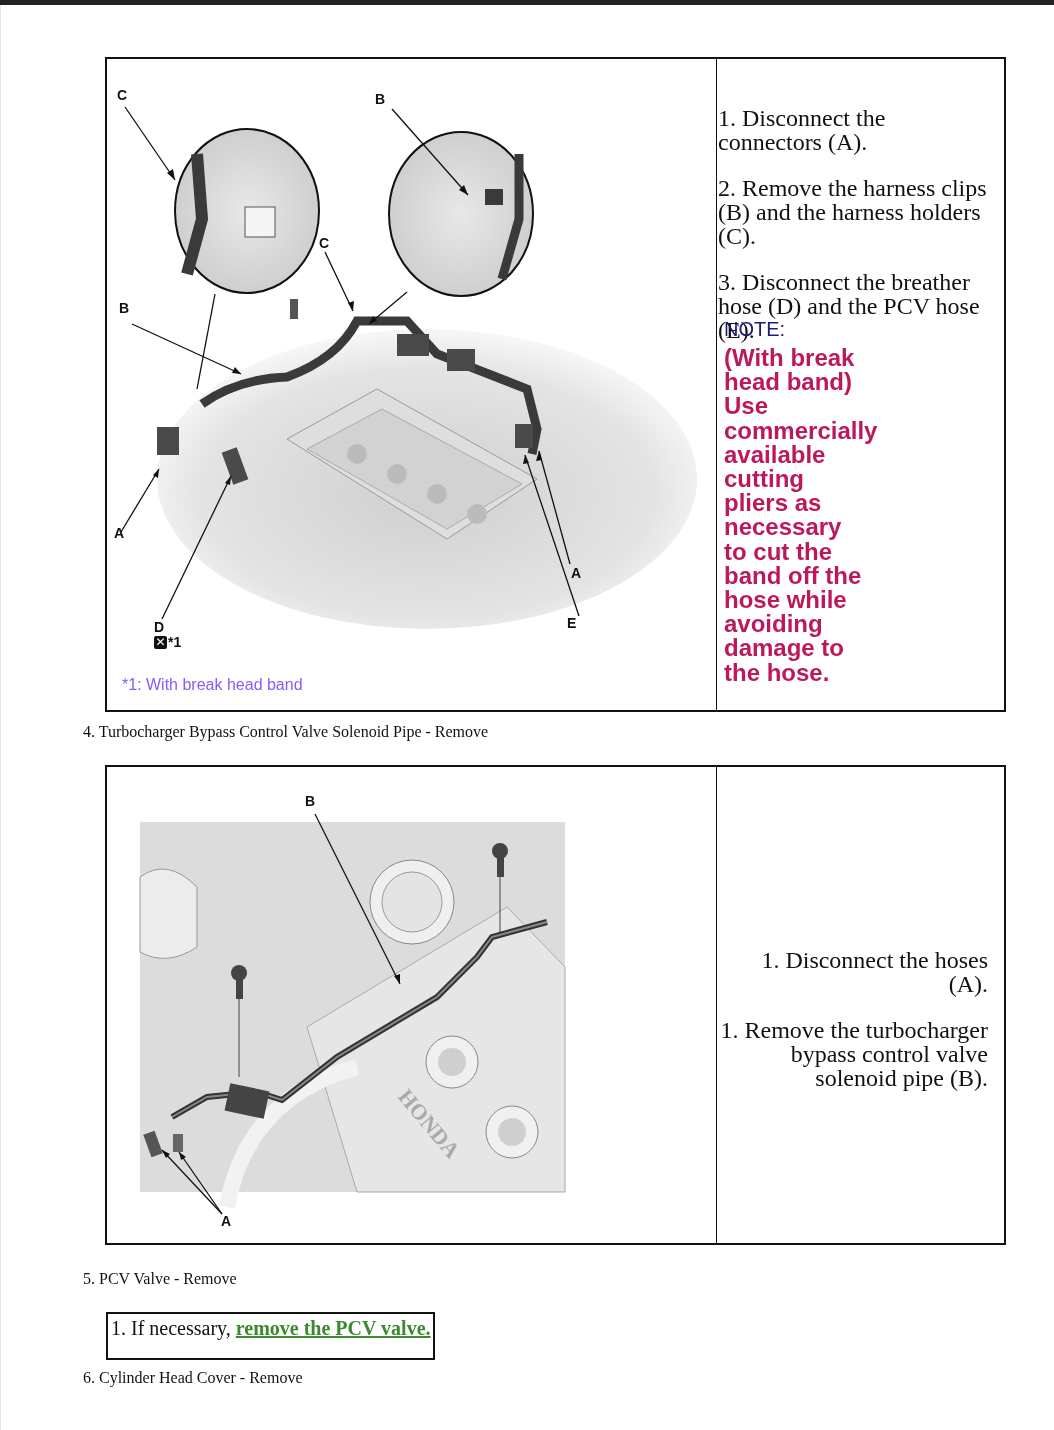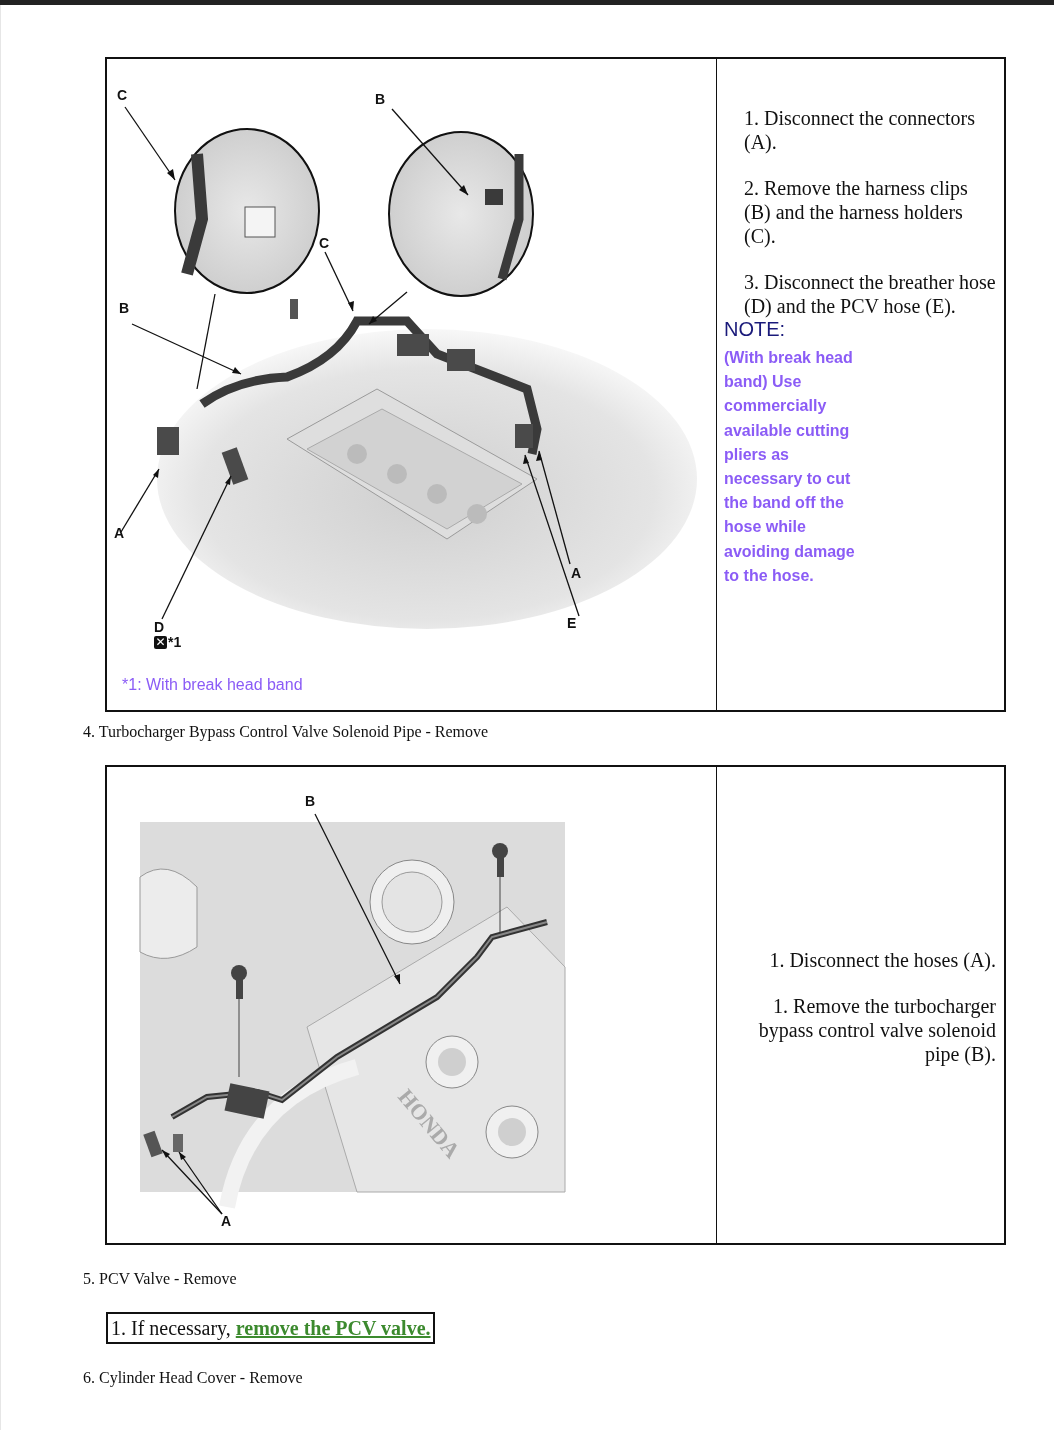--- a/index.html
+++ b/index.html
@@ -13,38 +13,38 @@
   .proc-table {
     position: absolute; left: 105px; width: 901px;
     border: 2px solid #111; box-sizing: border-box; display: flex;
   }
   .proc-table .fig-cell { width: 610px; border-right: 1px solid #111; position: relative; box-sizing: border-box; }
   .proc-table .text-cell { flex: 1; position: relative; box-sizing: border-box; padding: 0 6px 0 1px; }
 
   #t1 { top: 57px; height: 655px; }
   #t2 { top: 765px; height: 480px; }
 
-  .step { font-size: 20px; line-height: 24px; margin: 0 0 22px 0; padding-left: 26px; }
+  .step { font-size: 24px; line-height: 24px; margin: 0 8px 22px 0; }
   #t1 .text-cell .steps { position: absolute; top: 47px; left: 1px; right: 8px; }
   #t2 .text-cell .steps { position: absolute; top: 181px; left: 1px; right: 8px; text-align: right; }
 
   .note { position: absolute; left: 7px; top: 258px; font-family: "Liberation Sans", "DejaVu Sans", sans-serif; }
   .note-title { color: #1a1a7a; font-weight: normal; font-size: 20px; line-height: 24px; margin-bottom: 5px; }
-  .note-body { font-weight: bold; font-size: 16px; line-height: 24.2px; width: 140px; color: #8b5cf6; }
+  .note-body { font-weight: bold; font-size: 24px; line-height: 24.2px; width: 140px; color: #be185d; }
 
   .callout { position: absolute; font-family: "Liberation Sans", "DejaVu Sans", sans-serif; font-weight: bold; font-size: 14px; color: #111; }
   .footnote { position: absolute; left: 15px; top: 617px; font-family: "Liberation Sans", "DejaVu Sans", sans-serif; font-size: 16px; color: #8b5cf6; }
 
   .heading { position: absolute; left: 83px; font-size: 16px; line-height: 24px; }
   #h4 { top: 720px; }
   #h5 { top: 1267px; text-align: right; }
   #h6 { top: 1366px; }
 
   .boxed-step {
-    position: absolute; left: 106px; top: 1312px; border: 2px solid #111; padding: 1px 2px 1px 3px;
+    position: absolute; left: 106px; top: 1312px; border: 2px solid #111; padding: 1px 2px 17px 3px;
     font-size: 20px; line-height: 26px; white-space: nowrap; text-align: center;
   }
   .link { color: #3c8a2e; font-weight: bold; text-decoration: underline; cursor: pointer; }
 
   svg.fig { position: absolute; left: 0; top: 0; }
   .band-icon { position: absolute; width: 13px; height: 13px; background: #111; border-radius: 2px; color: #fff; font-size: 12px; line-height: 13px; text-align: center; font-family: "DejaVu Sans", sans-serif; font-weight: bold; }
 </style>
 </head>
 <body>
 

